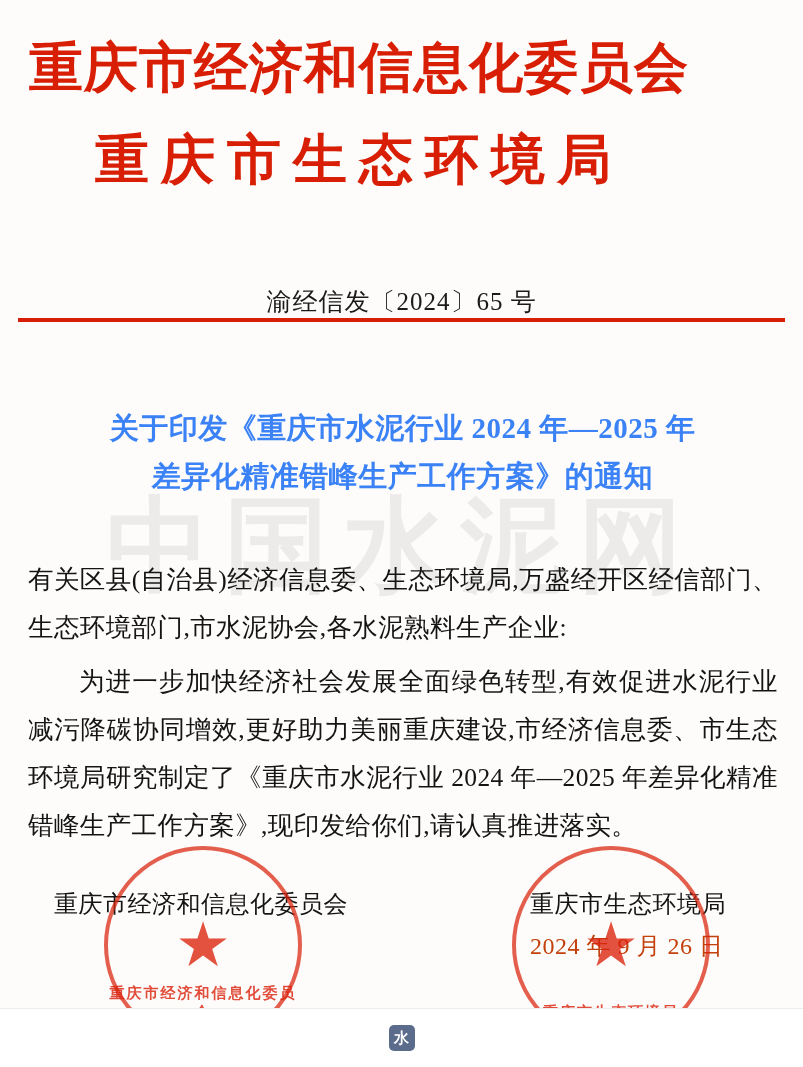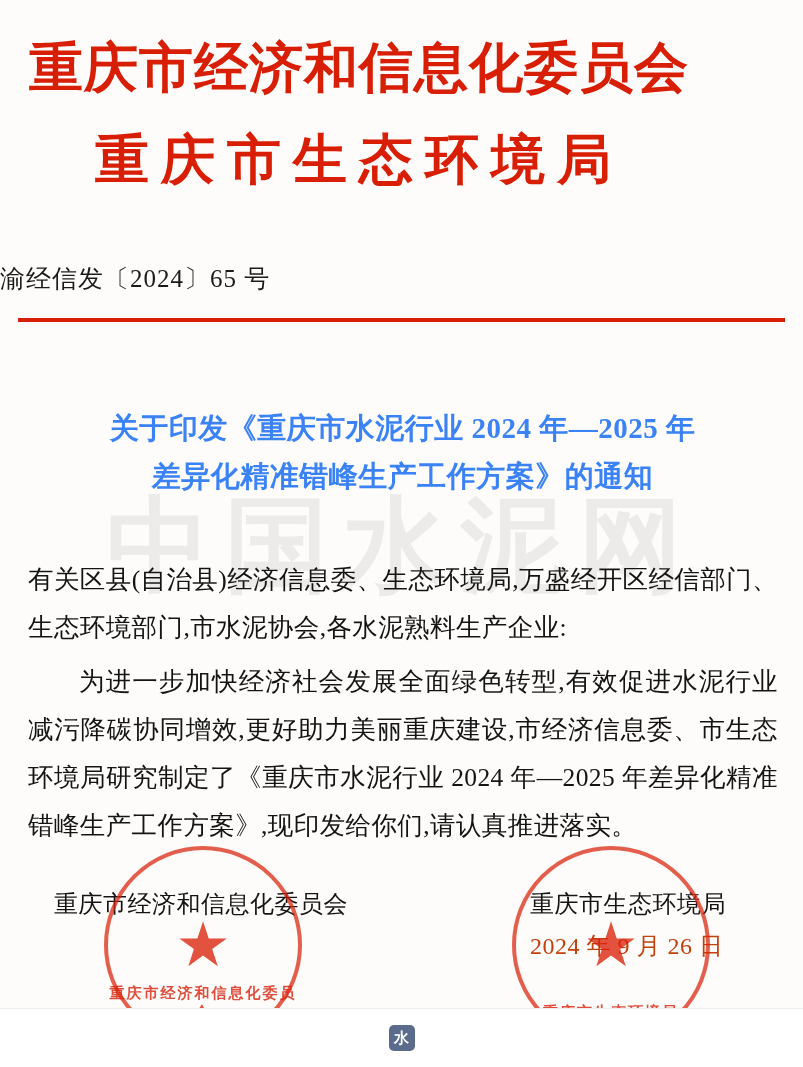--- a/index.html
+++ b/index.html
@@ -71,23 +71,24 @@
     font-size: 44px;
     line-height: 50px;
     width: 56px;
     text-align: center;
     letter-spacing: 0;
   }
 
   
   .doc-number {
     position: absolute;
-    top: 262px;
-    left: 0;
-    width: 803px;
+    top: 285px;
+    left: 0;
+    width: 803px;
+    text-align: center;
     font-size: 25px;
     color: #1b1b1b;
     letter-spacing: 1px;
   }
 
   
   .red-rule {
     position: absolute;
     top: 318px;
     left: 18px;

